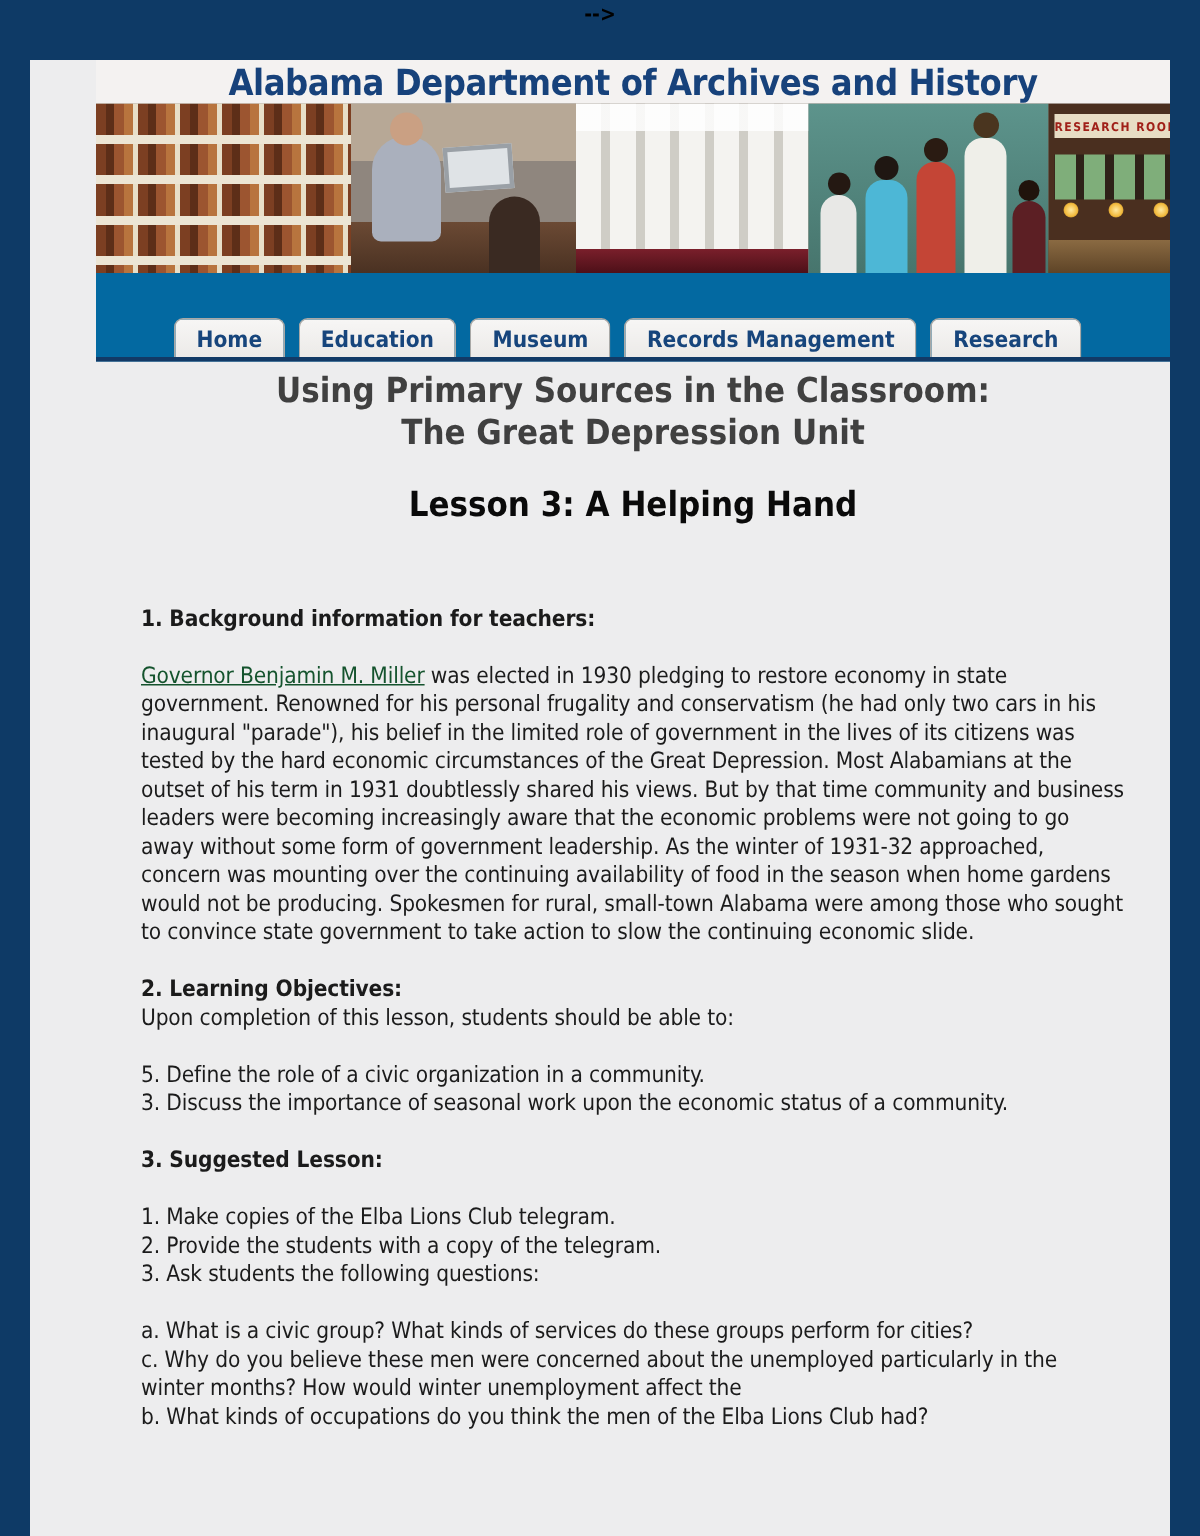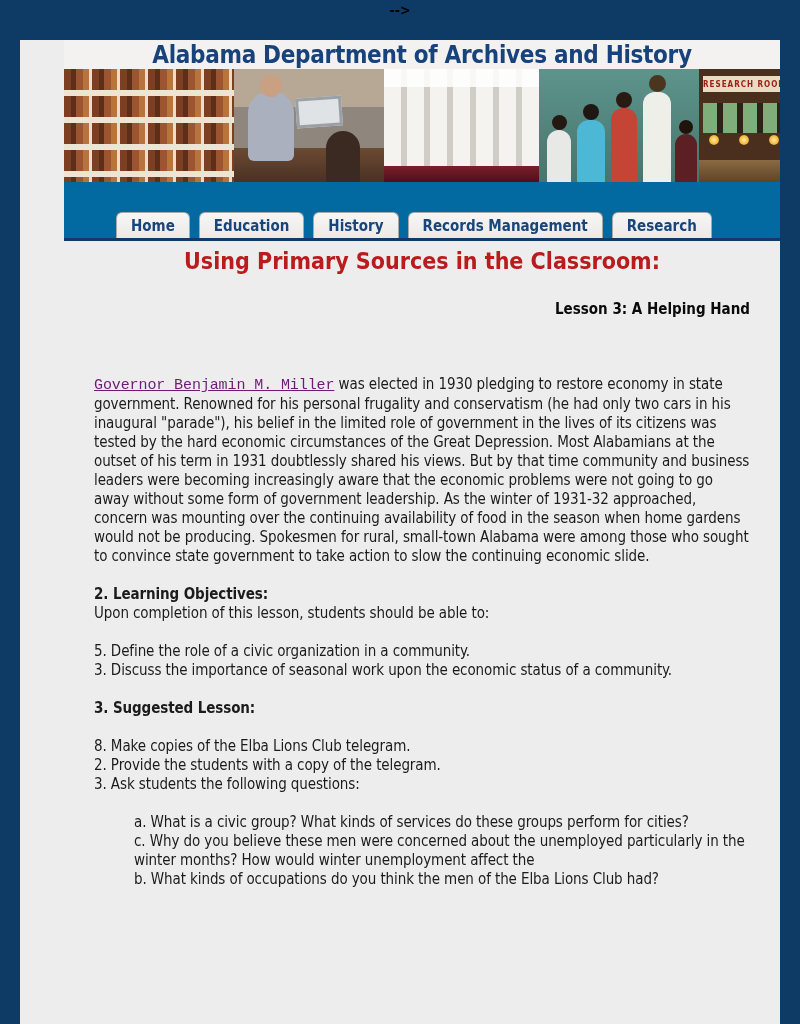--- a/index.html
+++ b/index.html
@@ -96,28 +96,28 @@
     background:linear-gradient(180deg,#f7f6f5,#eceae8);
     border:1px solid #a8a8a6; border-bottom:none;
     border-radius:6px 6px 0 0;
     padding:4px 14px 3px 14px;
     color:#17457c; font-size:15px; font-weight:bold;
     white-space:nowrap; cursor:pointer;
   }
 
   
   .content { padding:6px 30px 0 30px; color:#1b1b1b; }
-  .page-title { text-align:center; font-size:23px; font-weight:bold; color:#b91c1c; line-height:28px; }
-  .lesson-title { text-align:right; font-size:15px; font-weight:bold; color:#0a0a0a; line-height:28px; margin-top:20px; }
+  .page-title { text-align:center; font-size:23px; font-weight:bold; color:#404040; line-height:28px; }
+  .lesson-title { text-align:center; font-size:23px; font-weight:bold; color:#0a0a0a; line-height:28px; margin-top:20px; }
   .prose { margin-top:52px; font-size:15px; line-height:19px; letter-spacing:-0.1px; }
   .prose .heading { font-weight:bold; }
   .block { margin-top:19px; }
   .tight-line { margin-top:0; }
-  a.doc-link { color:#701a75; text-decoration:underline; cursor:pointer;font-family:Liberation Mono, monospace; }
-  .questions { margin-left:40px; }
+  a.doc-link { color:#14532d; text-decoration:underline; cursor:pointer; }
+  .questions { }
 </style>
 </head>
 <body>
 
 <div class="stray-comment">--&gt;</div>
 
 <div class="container">
 
   <div class="site-header">
     <div class="site-title">Alabama Department of Archives and History</div>
@@ -160,48 +160,50 @@
     <div class="seg seg-statue">
       <div class="statue-hat"></div>
       <div class="statue-head"></div>
     </div>
   </div>
 
   <div class="tab-area">
     <div class="tabs">
       <div class="tab">Home</div>
       <div class="tab">Education</div>
-      <div class="tab">History</div>
+      <div class="tab">Museum</div>
       <div class="tab">Records Management</div>
       <div class="tab">Research</div>
     </div>
   </div>
 
   <div class="content">
     <div class="page-title">Using Primary Sources in the Classroom:</div>
+    <div class="page-title">The Great Depression Unit</div>
     <div class="lesson-title">Lesson 3: A Helping Hand</div>
 
     <div class="prose">
+      <div class="heading">1. Background information for teachers:</div>
 
       <p class="block"><a class="doc-link" href="#">Governor Benjamin M. Miller</a><span> was elected in 1930 pledging to restore economy in state government. Renowned for his personal frugality and conservatism (he had only two cars in his inaugural "parade"), his belief in the limited role of government in the lives of its citizens was tested by the hard economic circumstances of the Great Depression. Most Alabamians at the outset of his term in 1931 doubtlessly shared his views. But by that time community and business leaders were becoming increasingly aware that the economic problems were not going to go away without some form of government leadership. As the winter of 1931-32 approached, concern was mounting over the continuing availability of food in the season when home gardens would not be producing. Spokesmen for rural, small-town Alabama were among those who sought to convince state government to take action to slow the continuing economic slide.</span></p>
 
       <div class="block">
         <div class="heading">2. Learning Objectives:</div>
         <div class="tight-line">Upon completion of this lesson, students should be able to:</div>
       </div>
 
       <div class="block">
         <div>5. Define the role of a civic organization in a community.</div>
         <div>3. Discuss the importance of seasonal work upon the economic status of a community.</div>
       </div>
 
       <div class="block heading">3. Suggested Lesson:</div>
 
       <div class="block">
-        <div>8. Make copies of the Elba Lions Club telegram.</div>
+        <div>1. Make copies of the Elba Lions Club telegram.</div>
         <div>2. Provide the students with a copy of the telegram.</div>
         <div>3. Ask students the following questions:</div>
       </div>
 
       <div class="block questions">
         <div>a. What is a civic group? What kinds of services do these groups perform for cities?</div>
         <div>c. Why do you believe these men were concerned about the unemployed particularly in the winter months? How would winter unemployment affect the</div>
         <div>b. What kinds of occupations do you think the men of the Elba Lions Club had?</div>
       </div>
     </div>

